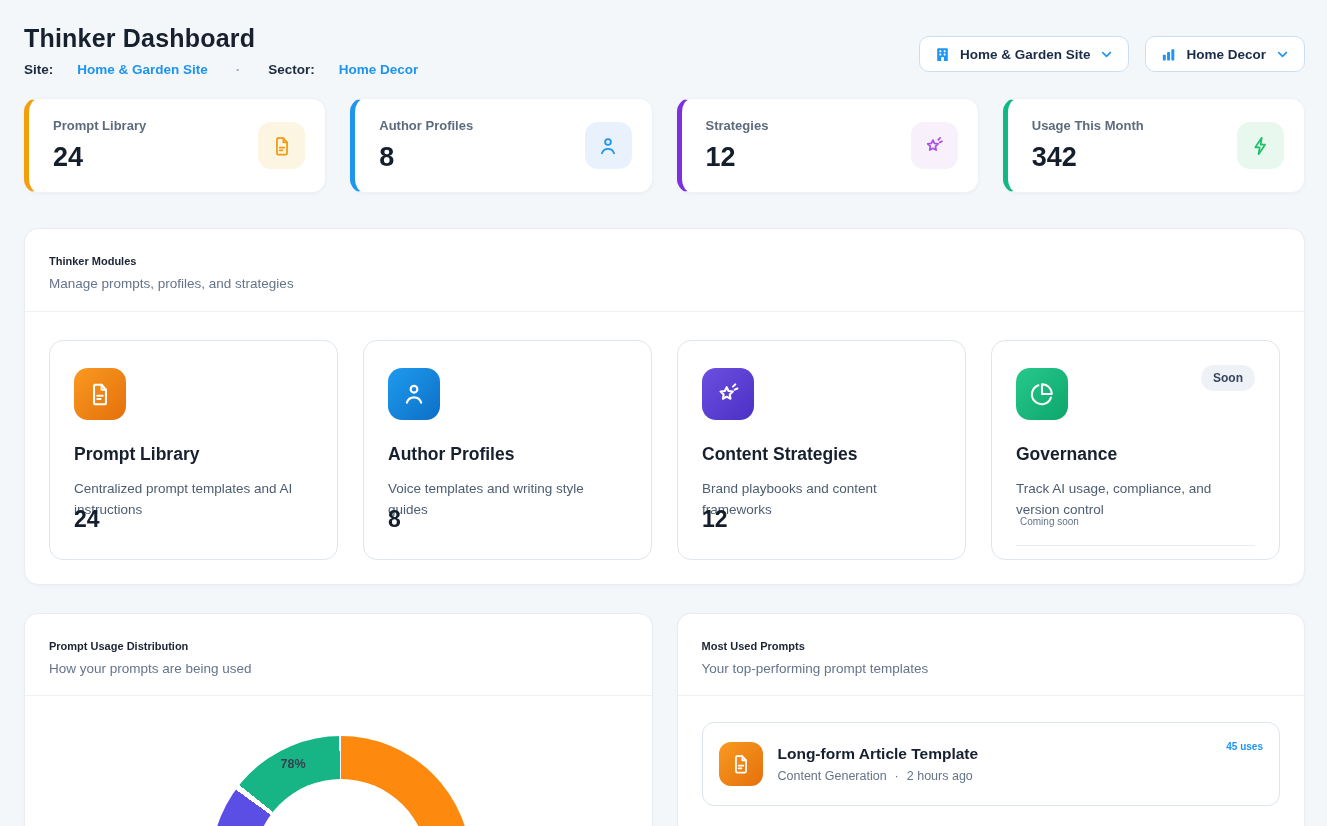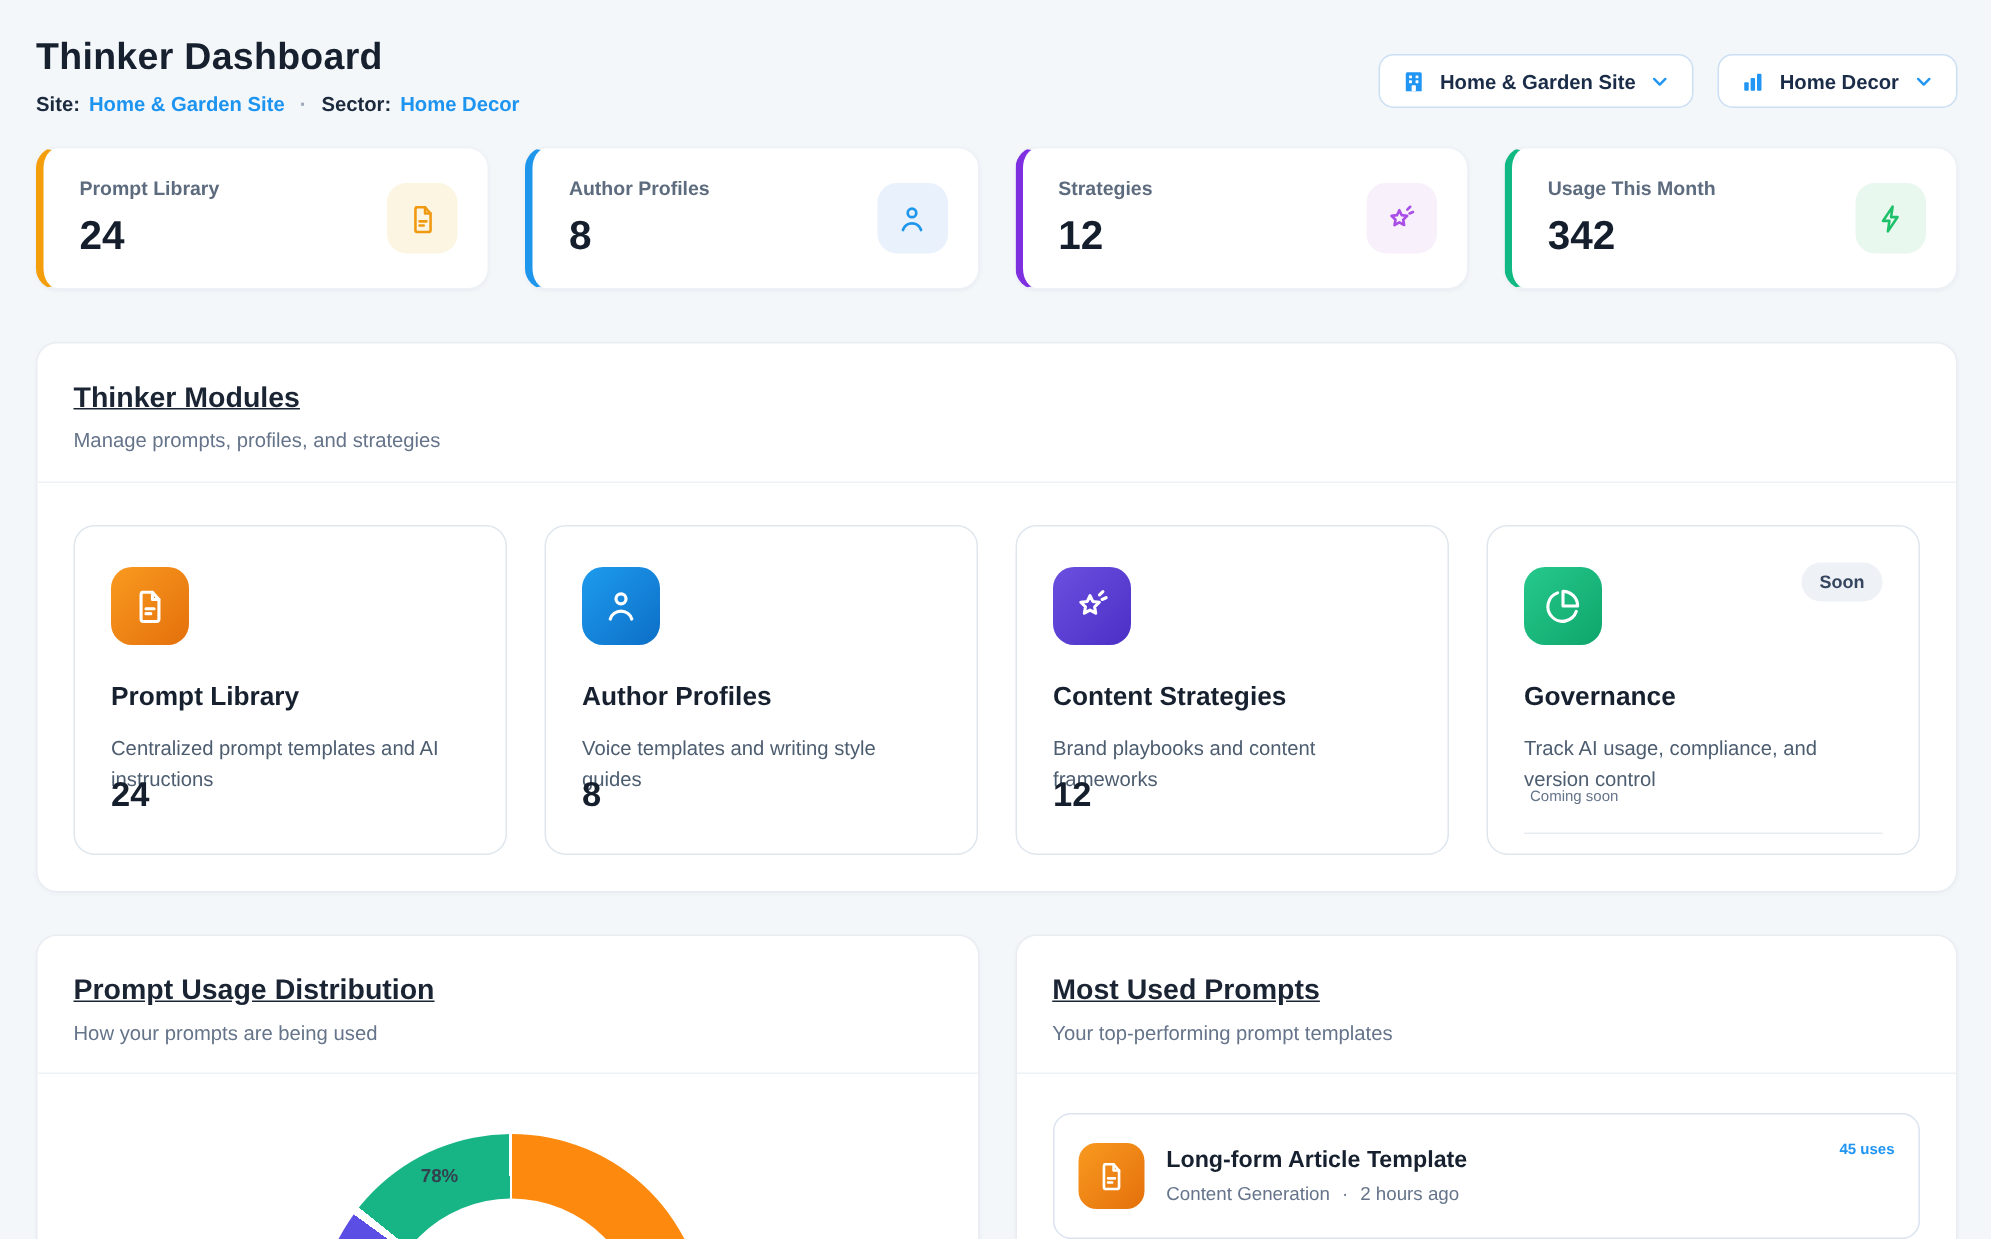--- a/index.html
+++ b/index.html
@@ -3,21 +3,21 @@
 <meta charset="utf-8">
 <style>
   * { margin:0; padding:0; box-sizing:border-box; }
   html,body { background:#f4f7fa; }
   body { font-family:"Liberation Sans","DejaVu Sans",sans-serif; color:#1a2433; }
   .page { width:1327px; height:826px; overflow:hidden; background:#f4f7fa; padding:24px 22px 0 24px; }
 
   
   .header-row { display:flex; justify-content:space-between; align-items:center; margin-bottom:21px; }
   .page-title { font-size:25px; font-weight:800; color:#16202e; letter-spacing:.2px; }
-  .site-line { margin-top:9px; font-size:13.5px; font-weight:700; color:#1c2a3d; display:flex; gap:6px; align-items:center; }
+  .site-line { margin-top:9px; font-size:13.5px; font-weight:700; color:#1c2a3d; display:flex; gap:24px; align-items:center; }
   .site-line a { color:#1d94f0; text-decoration:none; font-weight:700; }
   .site-line .dot { color:#9aa7b6; margin:0 4px; }
   .header-controls { display:flex; gap:16px; margin-top:7px; }
   .selector-btn { display:flex; align-items:center; gap:9px; background:#fff; border:1.5px solid #cbdff4; border-radius:10px; height:36px; padding:0 14px; font-size:13.5px; font-weight:700; color:#1a2c48; cursor:pointer; font-family:inherit; }
   .selector-btn .ic { color:#2095f3; display:flex; }
   .selector-btn .chev { color:#2095f3; display:flex; }
 
   
   .stats-row { display:flex; gap:24px; }
   .stat-card { flex:1; background:#fff; border-radius:14px; height:95px; padding:18px 20px 18px 24px; display:flex; justify-content:space-between; align-items:center; box-shadow:0 1px 3px rgba(20,40,70,.05); border:1px solid #eef2f6; }
@@ -29,21 +29,21 @@
   .stat-value { font-size:27px; font-weight:800; color:#141e2c; margin-top:9px; }
   .stat-ic { width:47px; height:47px; border-radius:13px; display:flex; align-items:center; justify-content:center; }
   .stat-ic.v-orange { background:#fbf5e1; color:#f09a12; }
   .stat-ic.v-blue   { background:#e9f2fc; color:#1e96ec; }
   .stat-ic.v-purple { background:#f8f0fb; color:#aa4ee8; }
   .stat-ic.v-green  { background:#e9f8ef; color:#1fc06a; }
 
   
   .panel { background:#fff; border:1px solid #e9edf2; border-radius:14px; margin-top:35px; box-shadow:0 1px 3px rgba(20,40,70,.04); }
   .panel-head { padding:26px 24px 20px; }
-  .panel-title { font-size:19px; font-weight:700; color:#1a2433;text-decoration:underline; }
+  .panel-title { font-size:11px; font-weight:700; color:#1a2433; }
   .panel-sub { margin-top:9px; font-size:13.5px; color:#65748a; }
   .divider { height:1px; background:#eef1f5; }
   .modules-grid { display:grid; grid-template-columns:repeat(4,1fr); gap:25px; padding:28px 24px 24px; }
   .module-card { position:relative; border:1.5px solid #dfe6ee; border-radius:14px; padding:27px 24px 24px; height:220px; background:#fff; cursor:pointer; }
   .module-ic { width:52px; height:52px; border-radius:14px; display:flex; align-items:center; justify-content:center; color:#fff; margin-bottom:24px; }
   .module-ic.v-orange { background:linear-gradient(135deg,#f99a20,#e4700b); }
   .module-ic.v-blue   { background:linear-gradient(135deg,#1e9bee,#0c6fc6); }
   .module-ic.v-purple { background:linear-gradient(135deg,#6a4fe0,#4c30c6); }
   .module-ic.v-green  { background:linear-gradient(135deg,#27c98c,#0ea56b); }
   .module-title { font-size:17.5px; font-weight:800; color:#16202e; margin-bottom:14px; }

